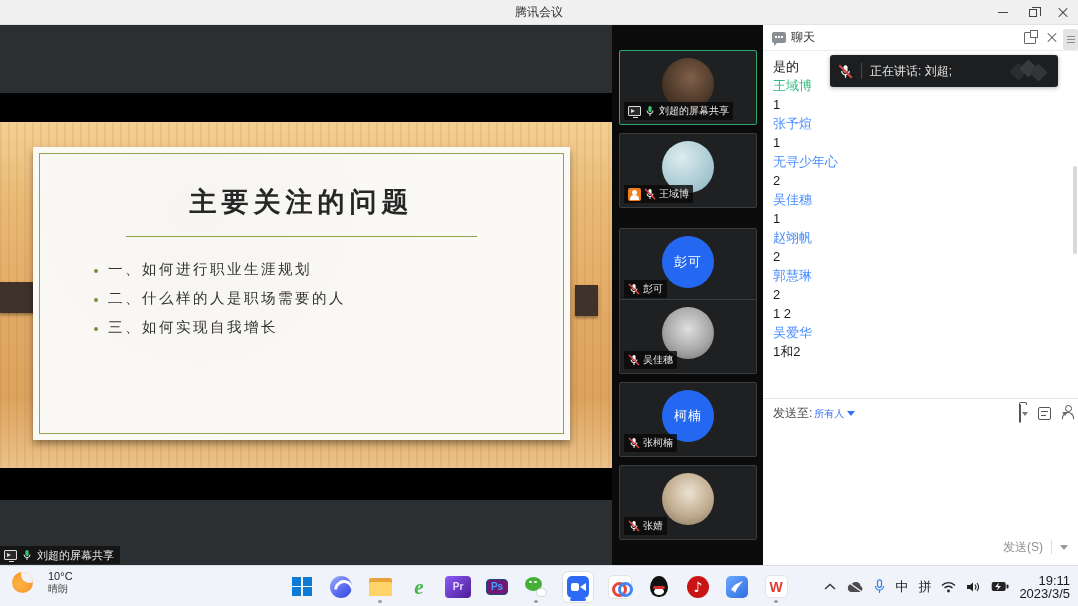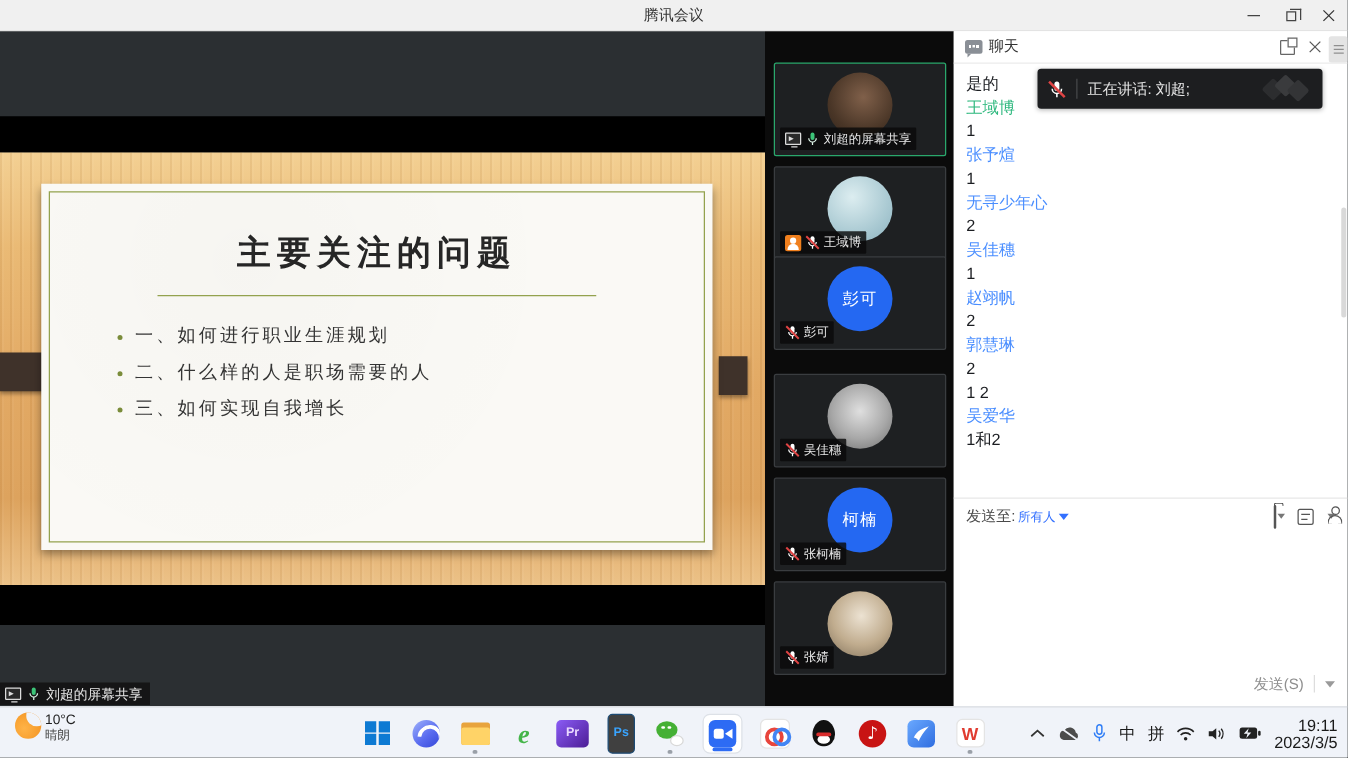--- a/index.html
+++ b/index.html
@@ -117,39 +117,39 @@
   .toast-sep { width:0; height:16px; border-left:1px solid #47484a; }
   .toast-text { color:#e6e6e6; font-size:12px; flex:1; }
   .toast-logo { position:relative; width:42px; height:22px; overflow:hidden; }
   .toast-logo i { position:absolute; width:13px; height:13px; transform:rotate(45deg); border-radius:2px; }
   .toast-logo i:nth-child(1){ left:4px; top:5px; background:#2c2d2f; }
   .toast-logo i:nth-child(2){ left:14px; top:2px; background:#3a3b3d; }
   .toast-logo i:nth-child(3){ left:24px; top:6px; background:#333436; }
 
   
   .taskbar { position:absolute; left:0; top:565px; width:1078px; height:41px; background:#f0f3f9; border-top:1px solid #dadde2; }
-  .weather { position:absolute; left:12px; top:4px; display:flex; gap:3px; }
+  .weather { position:absolute; left:12px; top:4px; display:flex; align-items:center; gap:15px; }
   .moon { position:relative; width:21px; height:21px; border-radius:50%; background:radial-gradient(circle at 35% 60%,#ffb347,#f2901e); overflow:hidden; }
   .moon::before { content:""; position:absolute; right:-5px; top:-6px; width:17px; height:17px; border-radius:50%; background:#f0f3f9; }
   .weather-txt div:first-child { font-size:11px; color:#1f1f1f; line-height:13px; }
   .weather-txt div:last-child { font-size:10px; color:#4a4a4a; line-height:12px; }
 
   .task-icons { position:absolute; left:50%; top:0; height:41px; transform:translateX(-50%); display:flex; align-items:center; gap:13px; }
   .ticon { position:relative; width:26px; height:30px; display:flex; align-items:center; justify-content:center; }
   .ticon .dot { position:absolute; bottom:-1px; left:50%; transform:translateX(-50%); width:4px; height:3px; border-radius:2px; background:#9aa0a8; }
   .win-logo { display:grid; grid-template-columns:9px 9px; grid-template-rows:9px 9px; gap:1.5px; }
   .win-logo i { background:#0e7ad3; }
   .ic-browser { width:22px; height:22px; border-radius:50%; background:linear-gradient(140deg,#9fb2fb 0%,#5a6cf0 55%,#3446d8 100%); position:relative; overflow:hidden; }
   .ic-browser::before { content:""; position:absolute; left:4px; top:4px; width:14px; height:14px; border-radius:50%; border:3px solid #fff; border-bottom-color:transparent; border-left-color:transparent; transform:rotate(-40deg); }
   .ic-folder-app { position:relative; width:23px; height:18px; }
   .ic-folder-app .back { position:absolute; left:0; top:0; width:23px; height:18px; border-radius:2px; background:#e8a33d; }
   .ic-folder-app .front { position:absolute; left:0; top:4px; width:23px; height:14px; border-radius:2px; background:#ffd367; }
   .ic-ie { font-family:"Liberation Serif",serif; font-size:21px; font-weight:bold; color:#45b54a; font-style:italic; line-height:20px; }
   .ic-pr { width:38px; height:22px; border-radius:4px; background:linear-gradient(135deg,#8b5cf6,#4c1d95); color:#ead9ff; font-size:10px; font-weight:bold; display:flex; align-items:center; justify-content:center; }
-  .ic-ps { width:22px; height:32px; border-radius:4px; background:#404040; color:#39a4ff; font-size:10px; font-weight:bold; display:flex; align-items:center; justify-content:center; border:1px solid #1c4a74; }
+  .ic-ps { width:22px; height:16px; border-radius:4px; background:#701a75; color:#39a4ff; font-size:10px; font-weight:bold; display:flex; align-items:center; justify-content:center; border:1px solid #1c4a74; }
   .ic-wechat { position:relative; width:22px; height:20px; }
   .ic-wechat .b1 { position:absolute; left:0; top:0; width:17px; height:14px; border-radius:50%; background:#45b035; }
   .ic-wechat .b1::before { content:""; position:absolute; left:4px; top:4px; width:2.5px; height:2.5px; border-radius:50%; background:#fff; }
   .ic-wechat .b1::after { content:""; position:absolute; left:9px; top:4px; width:2.5px; height:2.5px; border-radius:50%; background:#fff; }
   .ic-wechat .b2 { position:absolute; right:0; bottom:0; width:11px; height:9px; border-radius:50%; background:#fff; border:1px solid #d8d8d8; }
   .ticon.meeting { width:32px; height:32px; background:#fff; border:1px solid #dde1e7; border-radius:6px; }
   .ic-meeting { width:22px; height:22px; border-radius:5px; background:#2d6bf4; position:relative; }
   .ic-meeting::before { content:""; position:absolute; left:4px; top:7px; width:8px; height:8px; border-radius:2px; background:#fff; }
   .ic-meeting::after { content:""; position:absolute; right:3px; top:7px; border-right:6px solid #fff; border-top:4px solid transparent; border-bottom:4px solid transparent; }
   .ticon.meeting .active-bar { position:absolute; bottom:1px; left:50%; transform:translateX(-50%); width:16px; height:3px; border-radius:2px; background:#2d6bf4; }
@@ -247,21 +247,21 @@
             <svg class="mic" width="12" height="12" viewBox="0 0 12 12">
     <rect x="4.4" y="1" width="3.2" height="6" rx="1.6" fill="#fff"></rect>
     <path d="M3 5.6a3 3 0 0 0 6 0" fill="none" stroke="#fff" stroke-width="1"></path>
     <line x1="6" y1="8.8" x2="6" y2="11" stroke="#fff" stroke-width="1"></line>
     <line x1="1" y1="1" x2="11" y2="11" stroke="#e04444" stroke-width="1.6"></line>
   </svg>
           </span>
       <span class="pname">王域博</span>
     </div>
   </div>
-      <div class="tile" style="top: 180px; padding-left: 44px;">
+      <div class="tile" style="top: 203px; padding-left: 44px;">
     <div class="avatar blue">
           <span class="avatar-text">彭可</span>
         </div>
     <div class="tile-label">
 
       <span class="mic-slot">
             <svg class="mic" width="12" height="12" viewBox="0 0 12 12">
     <rect x="4.4" y="1" width="3.2" height="6" rx="1.6" fill="#fff"></rect>
     <path d="M3 5.6a3 3 0 0 0 6 0" fill="none" stroke="#fff" stroke-width="1"></path>
     <line x1="6" y1="8.8" x2="6" y2="11" stroke="#fff" stroke-width="1"></line>

